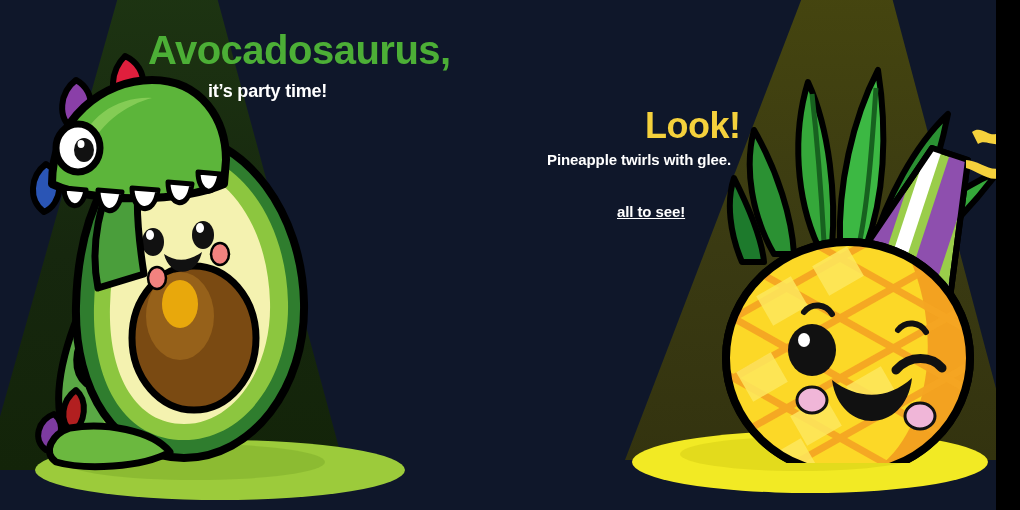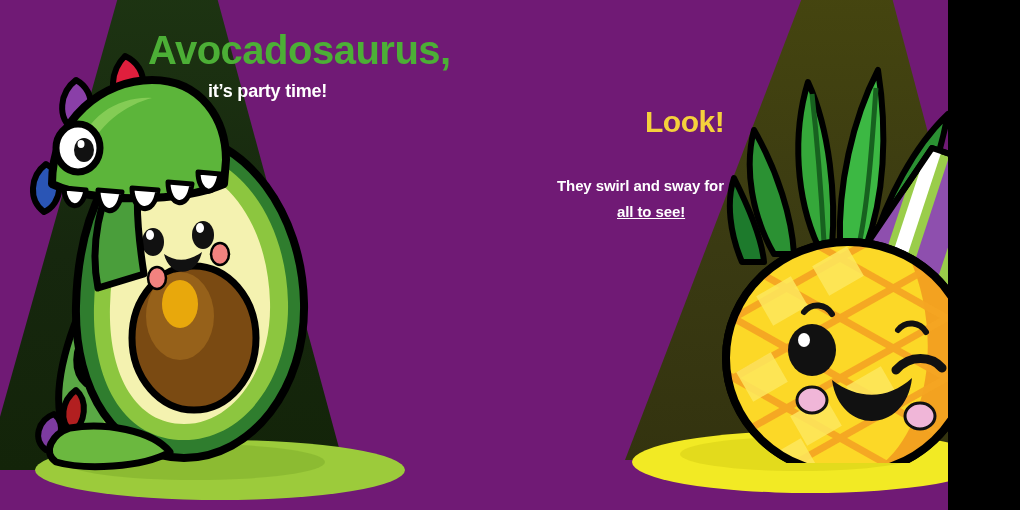--- a/index.html
+++ b/index.html
@@ -1,29 +1,29 @@
 <!DOCTYPE html>
 <html><head>
 <meta charset="utf-8">
 <style>
   html,body{margin:0;padding:0;background:#000;}
   body{width:1020px;height:510px;overflow:hidden;
        font-family:"Liberation Sans", sans-serif;}
-  #stage{position:relative;width:948px;height:510px;background:#701a75;overflow:hidden;}
+  #stage{position:relative;width:948px;height:510px;background:#0f172a;overflow:hidden;padding-left:48px;}
 
   
   .cone{position:absolute;pointer-events:none;}
 
   
   .txt{position:absolute;white-space:nowrap;}
   .title-green{
     color:#4caf36;font-size:40px;font-weight:bold;letter-spacing:-0.5px;
   }
   .title-yellow{
-    color:#f5d13c;font-size:30px;font-weight:bold;letter-spacing:-0.5px;
+    color:#f5d13c;font-size:36px;font-weight:bold;letter-spacing:-0.5px;
   }
   .sub-white{
     color:#ffffff;font-size:18px;font-weight:bold;letter-spacing:-0.2px;
   }
   .body-white{
     color:#ffffff;font-size:15px;font-weight:bold;letter-spacing:-0.1px;
   }
   .art{position:absolute;}
 </style>
 </head>
@@ -245,18 +245,18 @@
   </svg>
 
   <div class="txt title-green" style="left:148px;top:28px;">Avocadosaurus,</div>
 
   <div class="txt sub-white" style="left:208px;top:81px;">it’s party time!</div>
 
 
 
   <div class="txt title-yellow" style="left:645px;top:105px;">Look!</div>
 
-
-  <div class="txt body-white" style="left:557px;top:177px;">They swirl and sway for</div>
+  <div class="txt body-white" style="left:547px;top:151px;">Pineapple twirls with glee.</div>
+
 
   <div class="txt body-white" style="left:617px;top:203px;text-decoration:underline;">all to see!</div>
 
 </div>
 
 </body></html>

